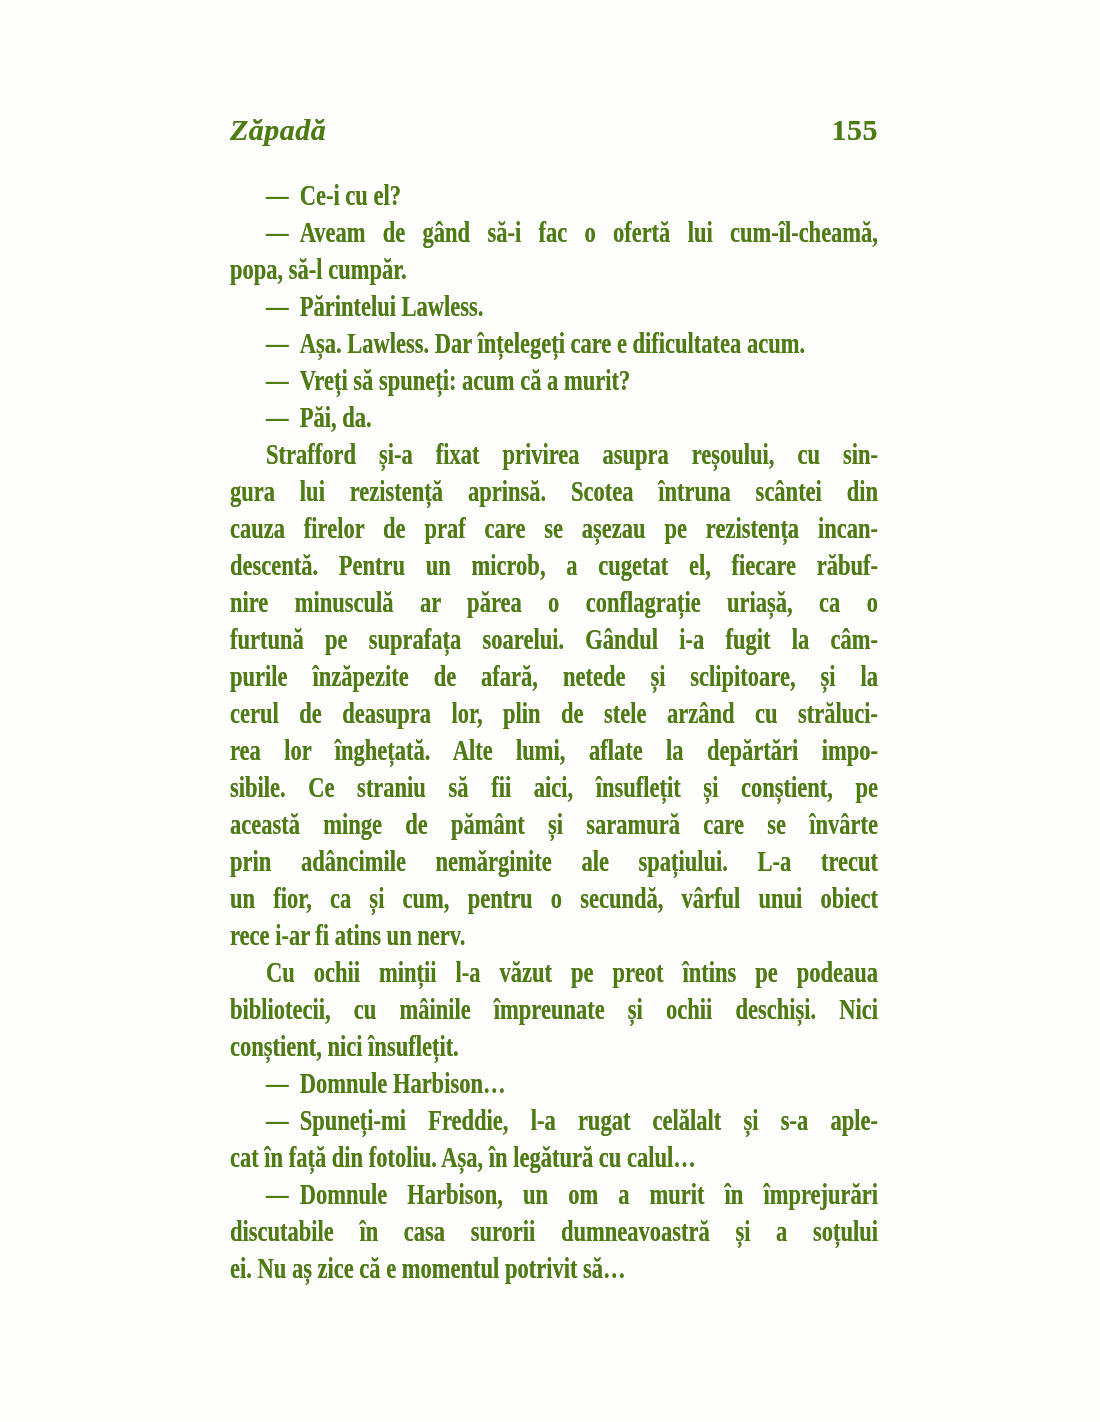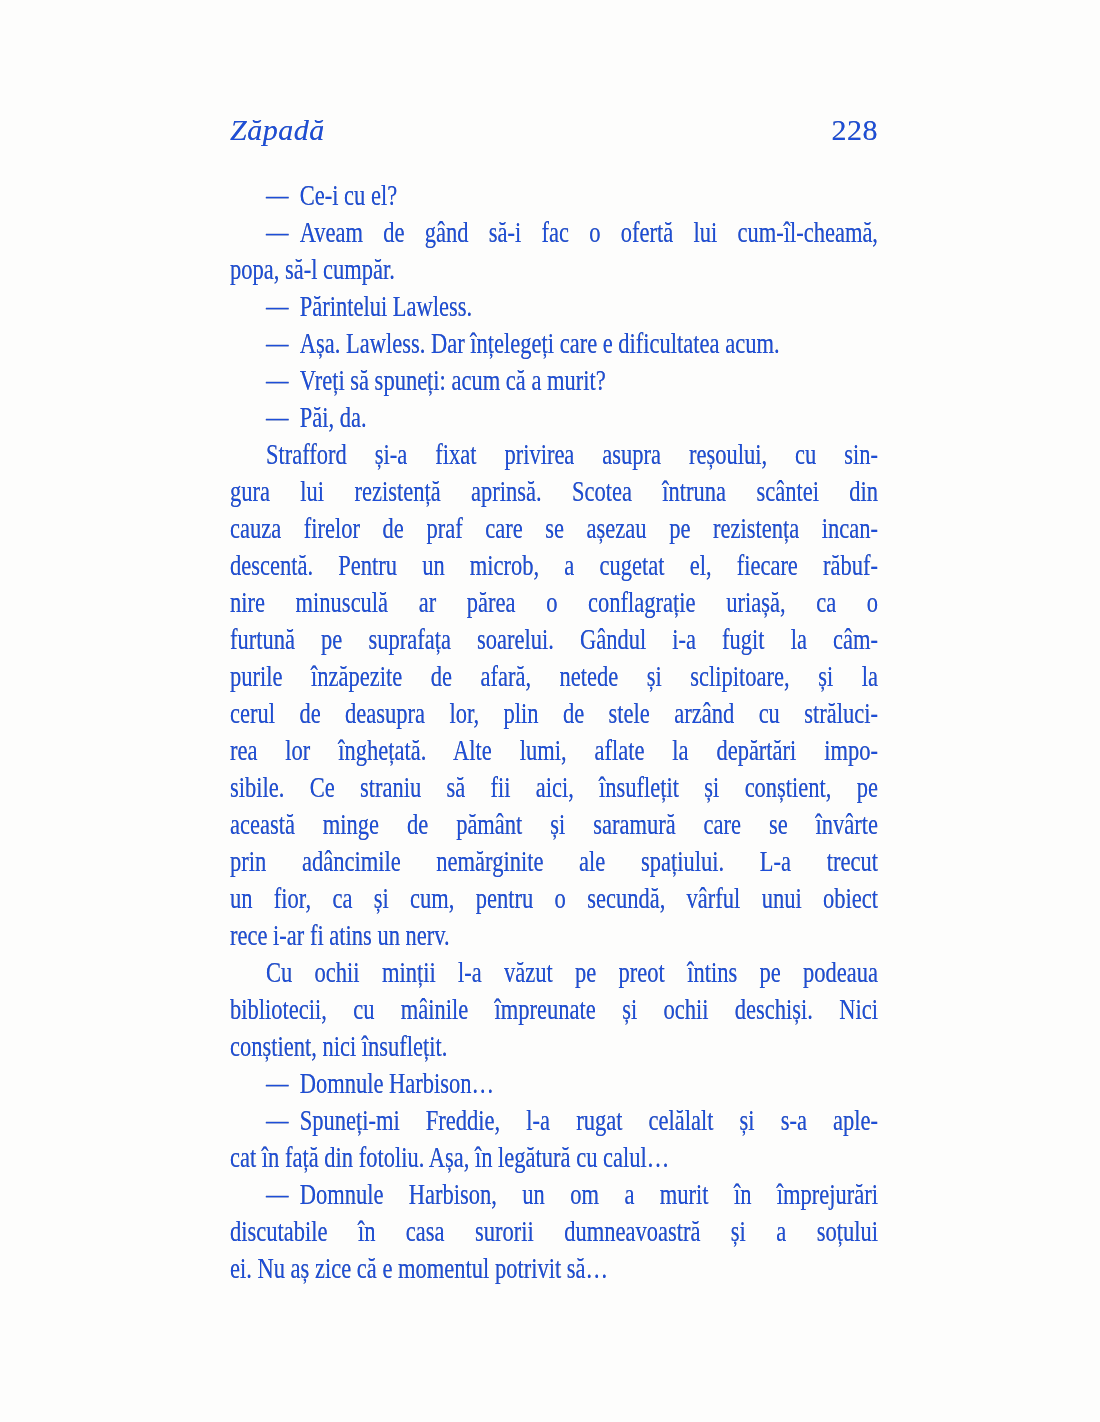--- a/index.html
+++ b/index.html
@@ -7,21 +7,22 @@
     padding: 0;
     background: #ffffff;
   }
   .page {
     position: relative;
     width: 1100px;
     height: 1422px;
     background: #fdfdfc;
     overflow: hidden;
     font-family: "Liberation Serif", "DejaVu Serif", serif;
-    color: #1d4ed8;
+    color: #4d7c0f;
+    font-weight: bold;
   }
   .running-head {
     position: absolute;
     left: 230px;
     top: 112px;
     width: 648px;
     display: flex;
     justify-content: space-between;
     align-items: baseline;
     font-size: 30px;
@@ -58,21 +59,21 @@
     text-align: justify;
     text-align-last: justify;
   }
 </style>
 </head>
 <body>
 
 <div class="page">
   <div class="running-head">
     <span class="running-title">Zăpadă</span>
-    <span class="page-number">228</span>
+    <span class="page-number">155</span>
   </div>
   <div class="body-text" id="body-text">
       <div class="line indent">— Ce-i cu el?</div>
       <div class="line indent just">— Aveam de gând să-i fac o ofertă lui cum-îl-cheamă,</div>
       <div class="line">popa, să-l cumpăr.</div>
       <div class="line indent">— Părintelui Lawless.</div>
       <div class="line indent">— Așa. Lawless. Dar înțelegeți care e dificultatea acum.</div>
       <div class="line indent">— Vreți să spuneți: acum că a murit?</div>
       <div class="line indent">— Păi, da.</div>
       <div class="line indent just">Strafford și-a fixat privirea asupra reșoului, cu sin-</div>

